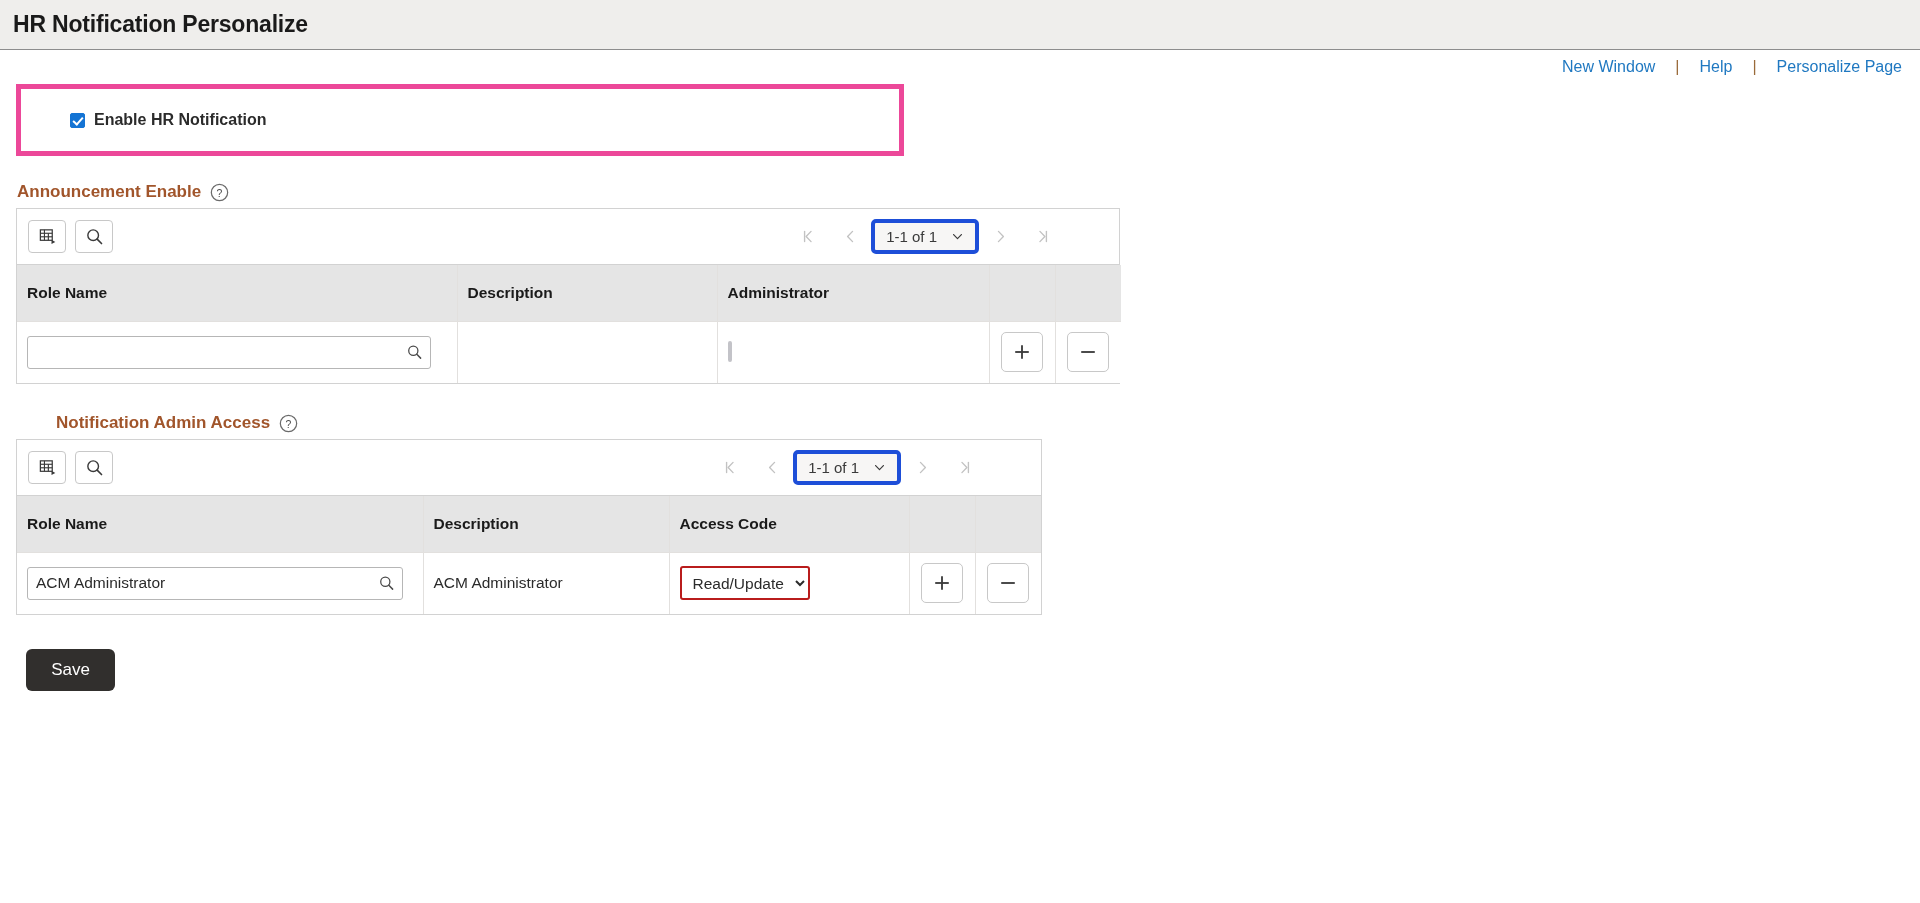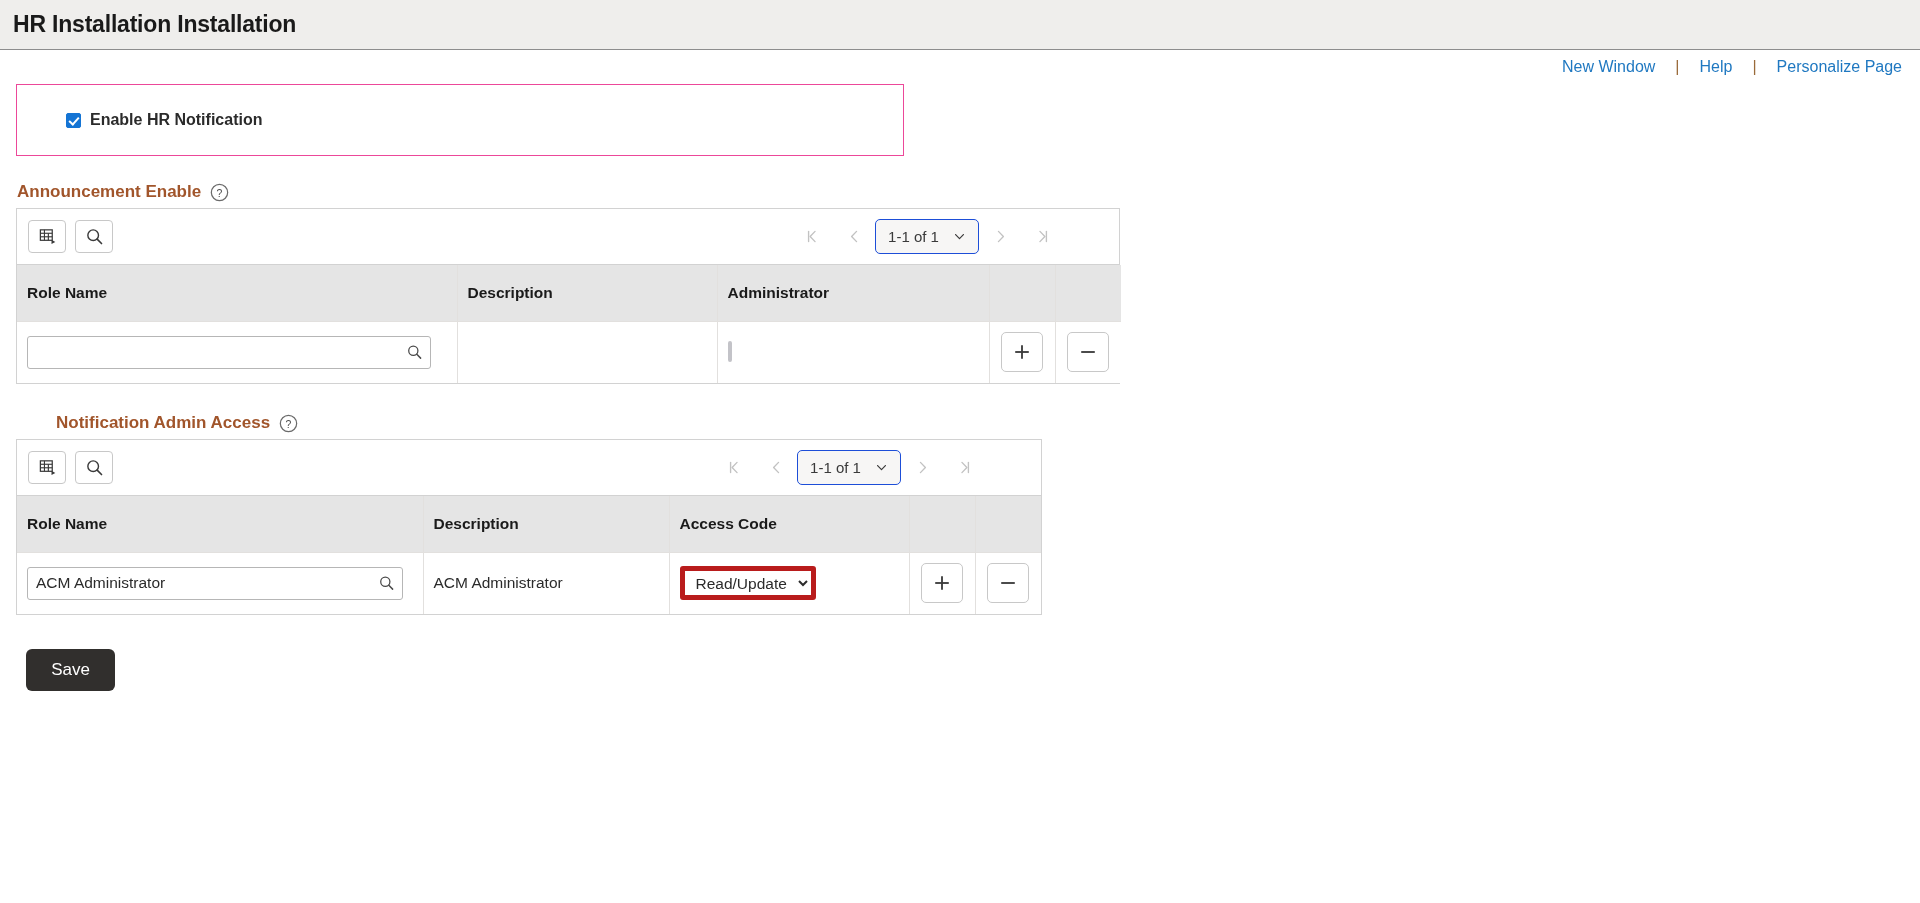--- a/index.html
+++ b/index.html
@@ -69,21 +69,21 @@
   }
   .help-icon {
     width: 19px; height: 19px;
     flex: none;
   }
 
   
   .hr-panel {
     width: 888px;
     height: 72px;
-    border: 1px solid #ec4899;
+    border: 5px solid #ec4899;
     background: #ffffff;
     display: flex;
     padding-left: 49px;
   }
   .cb-row { display: flex; align-items: center; gap: 9px; }
   .cb {
     width: 15px; height: 15px;
     flex: none;
     border-radius: 2px;
   }
@@ -143,21 +143,21 @@
   .pg-arrow {
     width: 42px; height: 34px;
     display: flex; align-items: center; justify-content: center;
     color: #c2c2c2;
     cursor: pointer;
     flex: none;
   }
   .pg-select {
     min-width: 104px;
     height: 35px;
-    border: 1px solid #1d4ed8;
+    border: 4px solid #1d4ed8;
     border-radius: 5px;
     background: #f7f6f5;
     display: flex;
     align-items: center;
     justify-content: center;
     gap: 14px;
     padding: 0 11px;
     font-size: 15px;
     color: #3a3a3a;
     cursor: pointer;
@@ -212,21 +212,21 @@
   .lookup .mag {
     position: absolute;
     right: 8px; top: 50%;
     transform: translateY(-50%);
     pointer-events: none;
   }
 
   
   .sel {
     height: 34px;
-    border: 5px solid #b91c1c;
+    border: 2px solid #b91c1c;
     border-radius: 3px;
     background: #ffffff;
     font-family: "Liberation Sans", sans-serif;
     font-size: 15.5px;
     color: #2b2b2b;
     padding: 0 7px;
     outline: none;
     cursor: pointer;
   }
 
@@ -255,21 +255,21 @@
     font-family: "Liberation Sans", sans-serif;
     font-size: 17px;
     cursor: pointer;
     padding: 0 18px;
   }
 </style>
 </head>
 <body>
 
 <div class="page-header">
-  <div class="page-title">HR Installation Installation</div>
+  <div class="page-title">HR Notification Personalize</div>
 </div>
 
 <div class="links-bar">
   <a class="top-link">New Window</a>
   <span class="link-sep">|</span>
   <a class="top-link">Help</a>
   <span class="link-sep">|</span>
   <a class="top-link">Personalize Page</a>
 </div>
 

